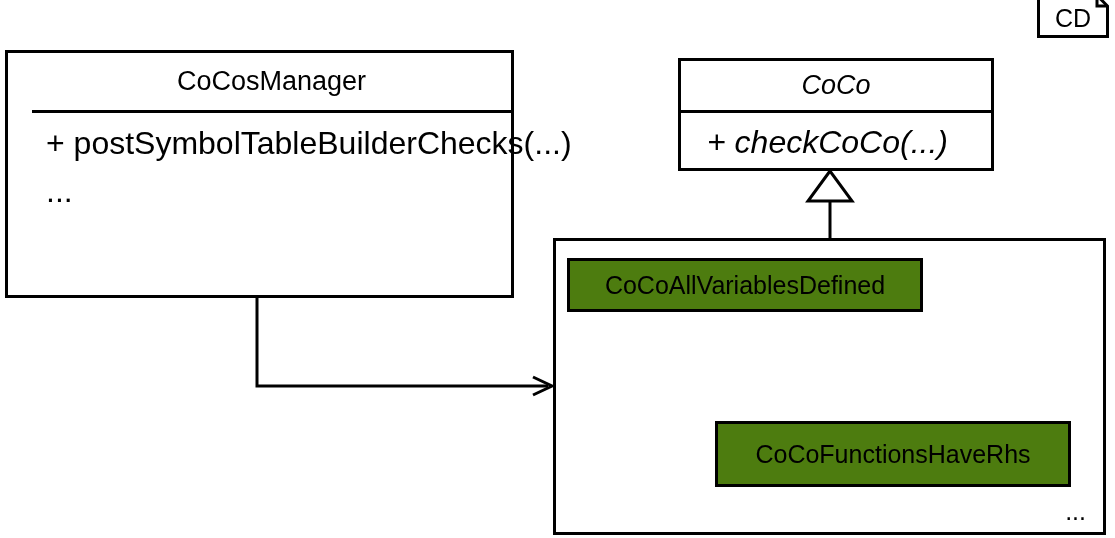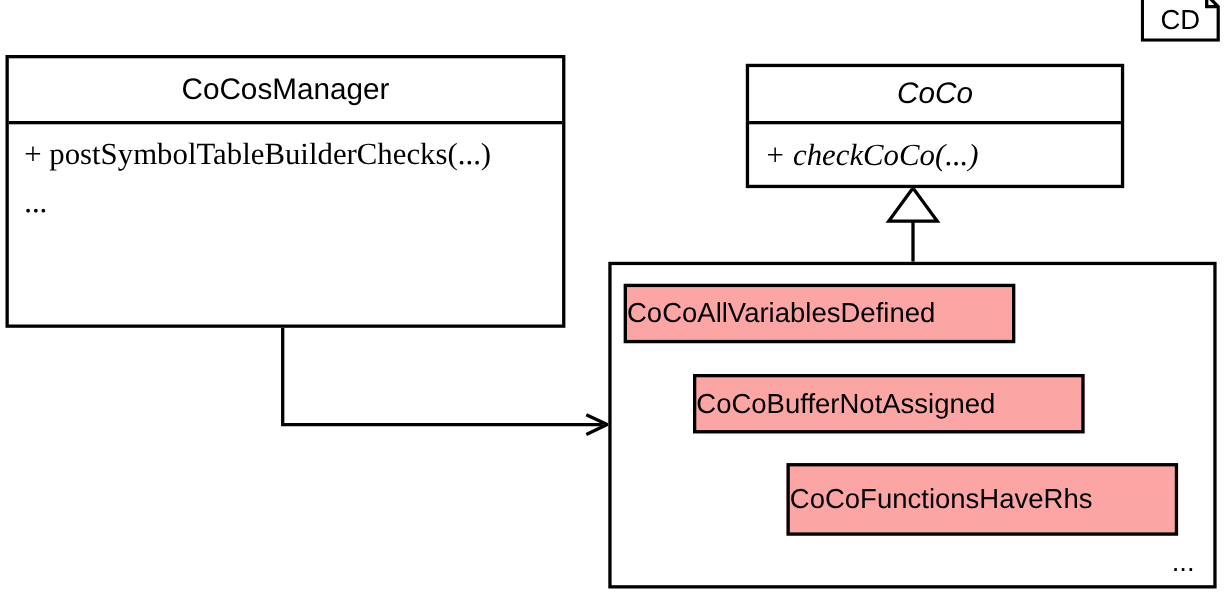--- a/index.html
+++ b/index.html
@@ -32,76 +32,77 @@
     line-height: 1;
     box-sizing: border-box;
   }
   .uml-sep {
     border-top: 3px solid #000000;
   }
   .uml-compartment-body {
     box-sizing: border-box;
   }
   .uml-member {
-    font-size: 28px;
+    font-size: 32px;
     line-height: 1.0;
     white-space: nowrap;
-    font-family: Liberation Serif, serif;
   }
   .italic { font-style: italic; }
 
   
   #cocosmanager {
     left: 5px;
     top: 50px;
     width: 509px;
     height: 248px;
+    padding-left: 24px;
   }
   #cocosmanager .uml-compartment-title {
     height: 57px;
     line-height: 57px;
   }
   #cocosmanager .uml-compartment-body {
     padding: 14px 0 0 14px;
   }
   #cocosmanager .uml-member { margin-bottom: 16px; }
   #cocosmanager .uml-member.ellipsis { margin-top: 6px; margin-bottom: 0; }
 
   
   #coco {
     left: 678px;
     top: 58px;
-    width: 344px;
+    width: 316px;
     height: 113px;
   }
   #coco .uml-compartment-title {
     height: 49px;
     line-height: 49px;
   }
   #coco .uml-compartment-body {
     height: 58px;
-    padding-left: 14px;
+    padding-left: 26px;
     display: flex;
     align-items: center;
   }
 
   
   #coco-container {
     left: 553px;
     top: 238px;
     width: 553px;
     height: 297px;
   }
   .subclass-box {
     position: absolute;
-    background: #fca5a5;
+    background: #4d7c0f;
     border: 3px solid #000000;
     box-sizing: border-box;
     display: flex;
     align-items: center;
+    justify-content: center;
     font-size: 25px;
     white-space: nowrap;
   }
   #sub-allvars   { left: 11px;  top: 17px;  width: 356px; height: 54px; }
   #sub-buffer    { left: 74px;  top: 99px;  width: 356px; height: 54px; }
   #sub-functions { left: 159px; top: 180px; width: 356px; height: 66px; }
   #container-ellipsis {
     position: absolute;
     right: 17px;
     bottom: 8px;
@@ -174,23 +175,20 @@
     <div class="uml-sep"></div>
     <div class="uml-compartment-body">
       <div class="uml-member italic">+ checkCoCo(...)</div>
     </div>
   </div>
 
   <div class="uml-box" id="coco-container">
     <div class="subclass-box" id="sub-allvars">
       <span>CoCoAllVariablesDefined</span>
     </div>
-    <div class="subclass-box" id="sub-buffer">
-      <span>CoCoBufferNotAssigned</span>
-    </div>
     <div class="subclass-box" id="sub-functions">
       <span>CoCoFunctionsHaveRhs</span>
     </div>
     <div id="container-ellipsis">...</div>
   </div>
 
   <div id="cd-tag">
     <svg width="72" height="44" viewBox="0 0 72 44">
       <path d="M 1.5 1.5 L 60 1.5 L 70.5 12 L 70.5 42.5 L 1.5 42.5 Z" fill="#ffffff" stroke="#000000" stroke-width="3" stroke-linejoin="miter"></path>
       <path d="M 60 1.5 L 60 12 L 70.5 12" fill="none" stroke="#000000" stroke-width="3"></path>

